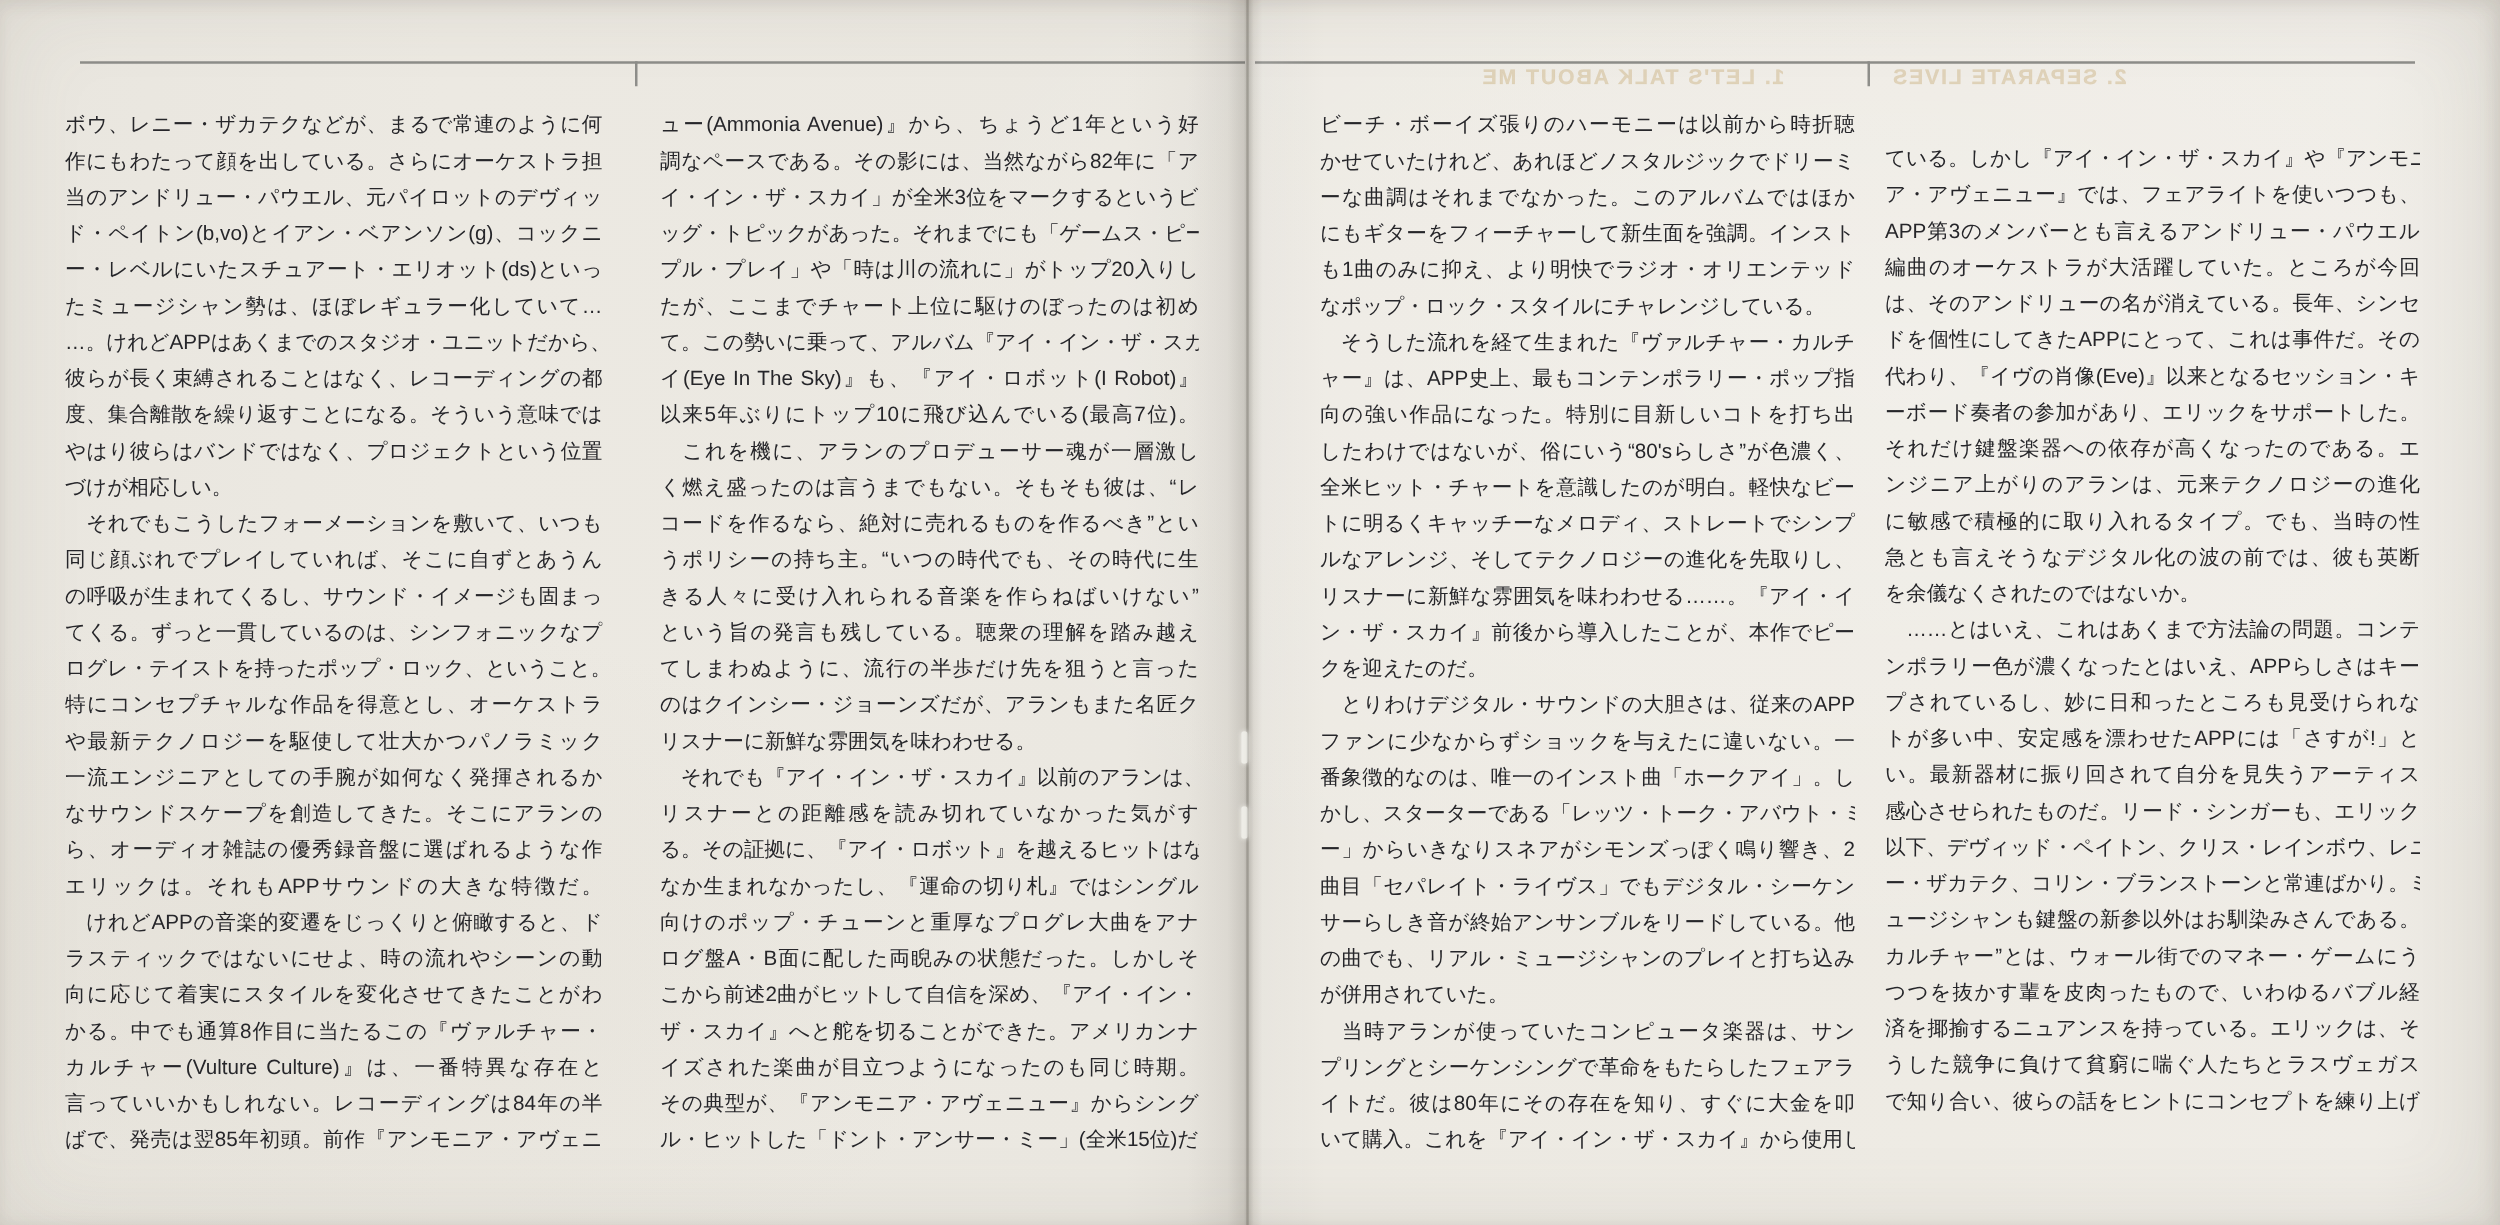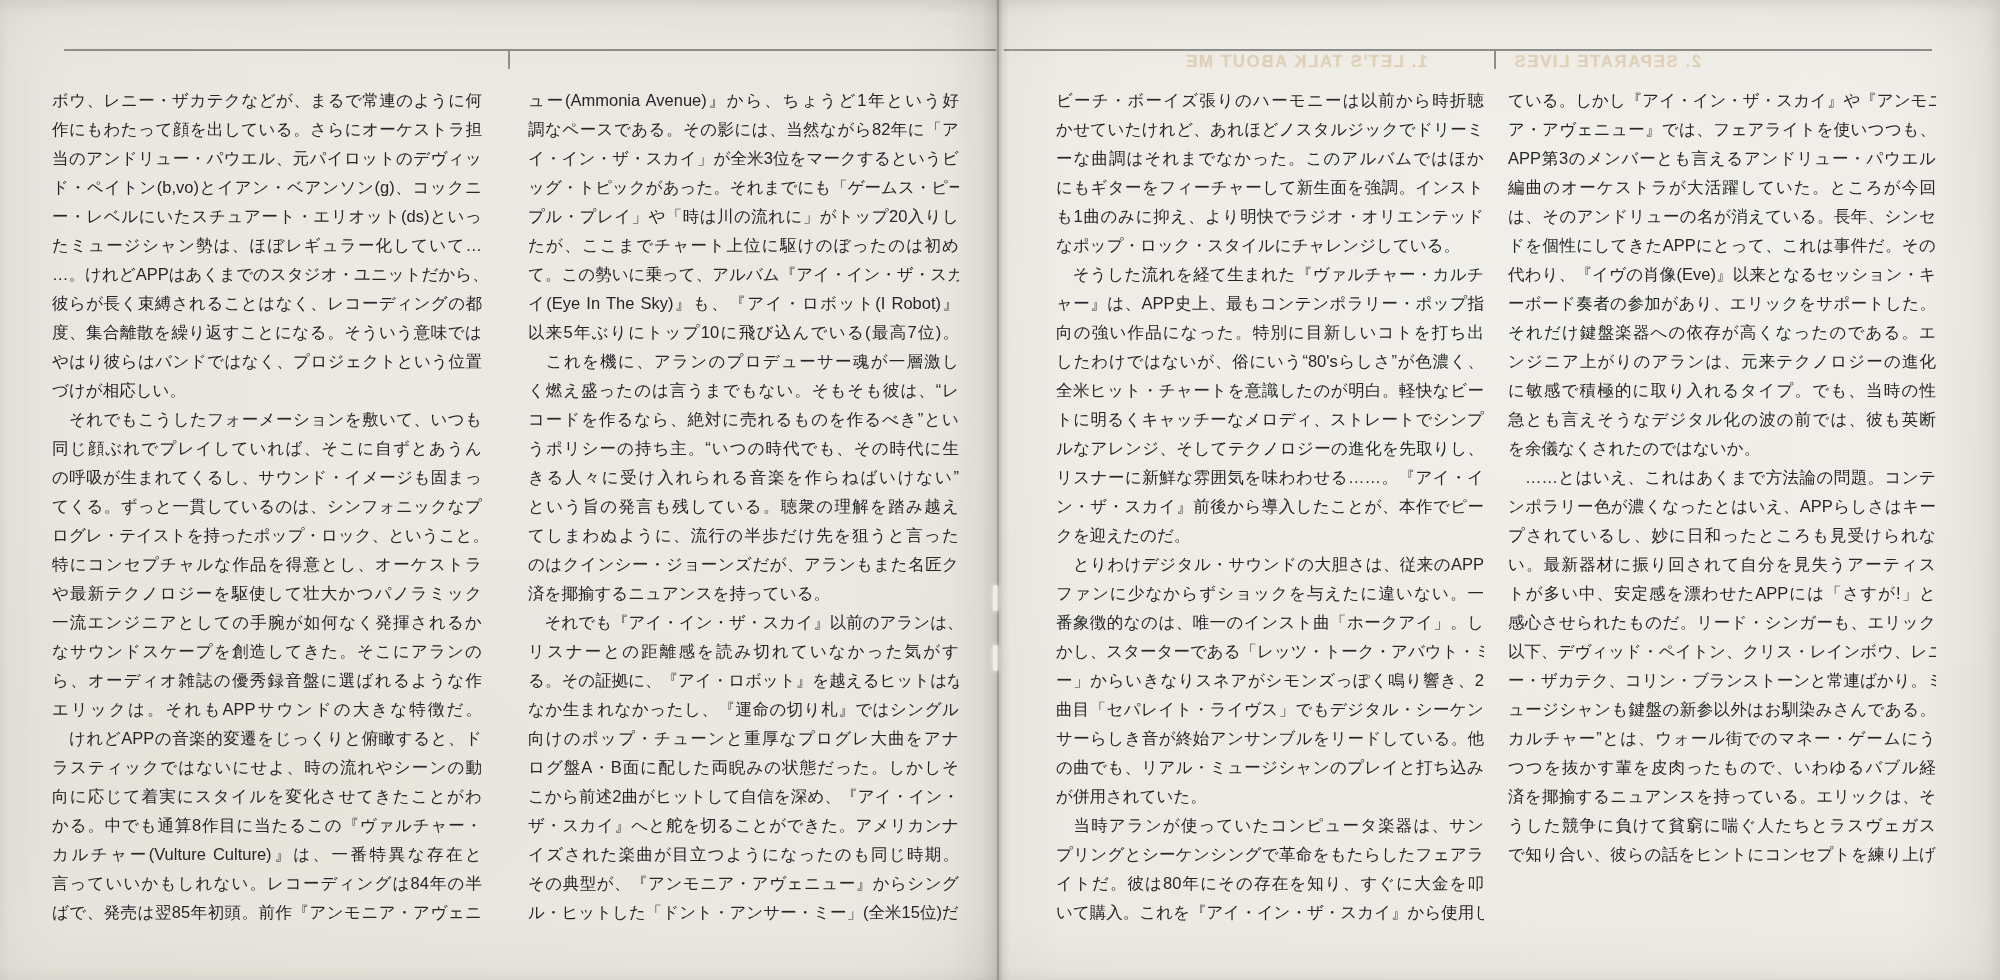--- a/index.html
+++ b/index.html
@@ -31,21 +31,21 @@
   }
   .ghost-1{left:1160px;width:292px;text-align:center;}
   .ghost-2{left:1502px;width:210px;text-align:center;}
   
   .column{
     position:absolute;top:86px;color:#26262a;font-size:16.5px;font-weight:500;
   }
   .col-1{left:52px;width:430px;}
   .col-2{left:528px;width:431px;}
   .col-3{left:1056px;width:428px;}
-  .col-4{left:1508px;width:428px;}
+  .col-4{left:1508px;width:428px;margin-top:27px;}
   .line{
     height:29px;line-height:29px;white-space:nowrap;overflow:hidden;
     text-align:justify;text-align-last:justify;text-justify:inter-character;
   }
   .line.para-end{text-align:right;text-align-last:left;}
   
   .fold{
     position:absolute;left:950px;top:0;width:100px;height:980px;pointer-events:none;
     background:linear-gradient(90deg,
       rgba(95,88,76,0) 0%,
@@ -125,21 +125,21 @@
       <div class="line">イ(Eye In The Sky)』も、『アイ・ロボット(I Robot)』</div>
       <div class="line">以来5年ぶりにトップ10に飛び込んでいる(最高7位)。</div>
       <div class="line">　これを機に、アランのプロデューサー魂が一層激し</div>
       <div class="line">く燃え盛ったのは言うまでもない。そもそも彼は、“レ</div>
       <div class="line">コードを作るなら、絶対に売れるものを作るべき”とい</div>
       <div class="line">うポリシーの持ち主。“いつの時代でも、その時代に生</div>
       <div class="line">きる人々に受け入れられる音楽を作らねばいけない”</div>
       <div class="line">という旨の発言も残している。聴衆の理解を踏み越え</div>
       <div class="line">てしまわぬように、流行の半歩だけ先を狙うと言った</div>
       <div class="line">のはクインシー・ジョーンズだが、アランもまた名匠ク</div>
-      <div class="line para-end">済を揶揄するニュアンスを持っている。</div>
+      <div class="line para-end">リスナーに新鮮な雰囲気を味わわせる。</div>
       <div class="line">　それでも『アイ・イン・ザ・スカイ』以前のアランは、</div>
       <div class="line">リスナーとの距離感を読み切れていなかった気がす</div>
       <div class="line">る。その証拠に、『アイ・ロボット』を越えるヒットはなか</div>
       <div class="line">なか生まれなかったし、『運命の切り札』ではシングル</div>
       <div class="line">向けのポップ・チューンと重厚なプログレ大曲をアナ</div>
       <div class="line">ログ盤A・B面に配した両睨みの状態だった。しかしそ</div>
       <div class="line">こから前述2曲がヒットして自信を深め、『アイ・イン・</div>
       <div class="line">ザ・スカイ』へと舵を切ることができた。アメリカンナ</div>
       <div class="line">イズされた楽曲が目立つようになったのも同じ時期。</div>
       <div class="line">その典型が、『アンモニア・アヴェニュー』からシング</div>
@@ -186,22 +186,22 @@
       <div class="line">代わり、『イヴの肖像(Eve)』以来となるセッション・キ</div>
       <div class="line">ーボード奏者の参加があり、エリックをサポートした。</div>
       <div class="line">それだけ鍵盤楽器への依存が高くなったのである。エ</div>
       <div class="line">ンジニア上がりのアランは、元来テクノロジーの進化</div>
       <div class="line">に敏感で積極的に取り入れるタイプ。でも、当時の性</div>
       <div class="line">急とも言えそうなデジタル化の波の前では、彼も英断</div>
       <div class="line para-end">を余儀なくされたのではないか。</div>
       <div class="line">　……とはいえ、これはあくまで方法論の問題。コンテ</div>
       <div class="line">ンポラリー色が濃くなったとはいえ、APPらしさはキー</div>
       <div class="line">プされているし、妙に日和ったところも見受けられな</div>
+      <div class="line">トが多い中、安定感を漂わせたAPPには「さすが!」と</div>
       <div class="line">い。最新器材に振り回されて自分を見失うアーティス</div>
-      <div class="line">トが多い中、安定感を漂わせたAPPには「さすが!」と</div>
       <div class="line">感心させられたものだ。リード・シンガーも、エリック</div>
       <div class="line">以下、デヴィッド・ペイトン、クリス・レインボウ、レニ</div>
       <div class="line">ー・ザカテク、コリン・ブランストーンと常連ばかり。ミ</div>
       <div class="line">ュージシャンも鍵盤の新参以外はお馴染みさんである。</div>
       <div class="line">カルチャー”とは、ウォール街でのマネー・ゲームにう</div>
       <div class="line">つつを抜かす輩を皮肉ったもので、いわゆるバブル経</div>
       <div class="line">済を揶揄するニュアンスを持っている。エリックは、そ</div>
       <div class="line">うした競争に負けて貧窮に喘ぐ人たちとラスヴェガス</div>
       <div class="line">で知り合い、彼らの話をヒントにコンセプトを練り上げ</div>
     </div>

